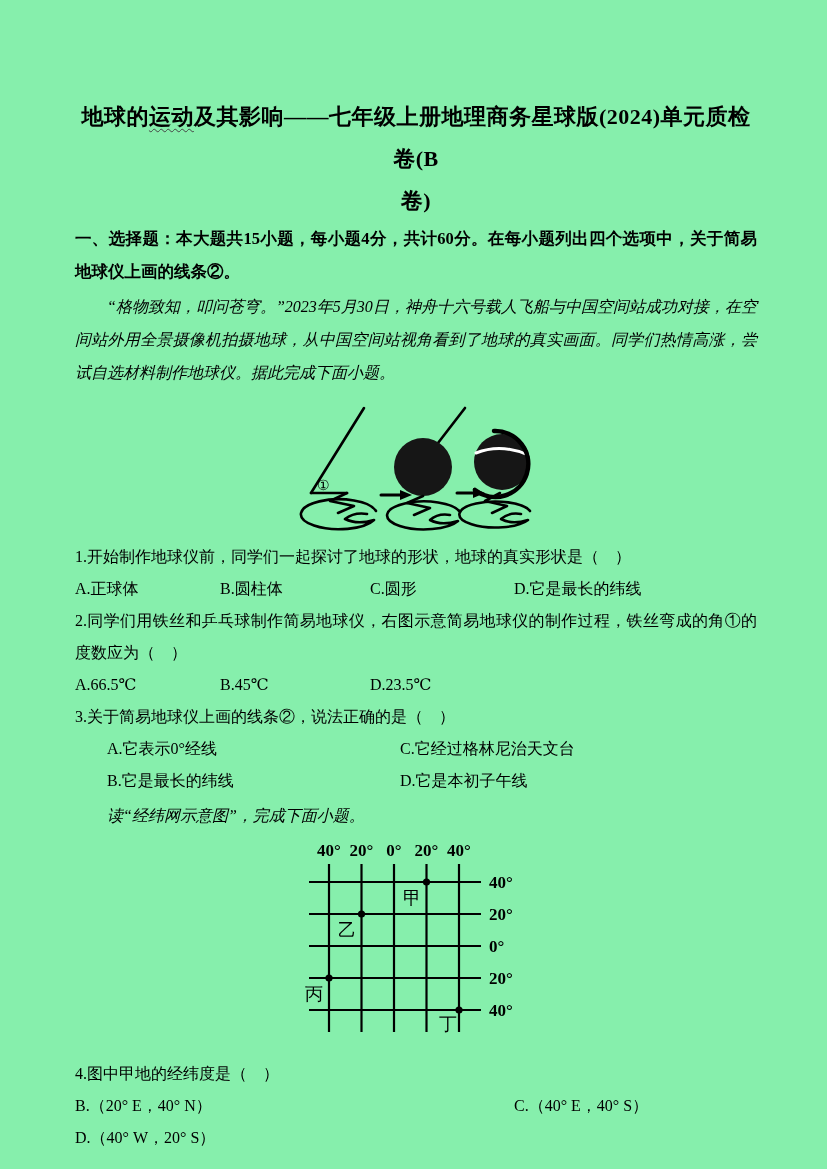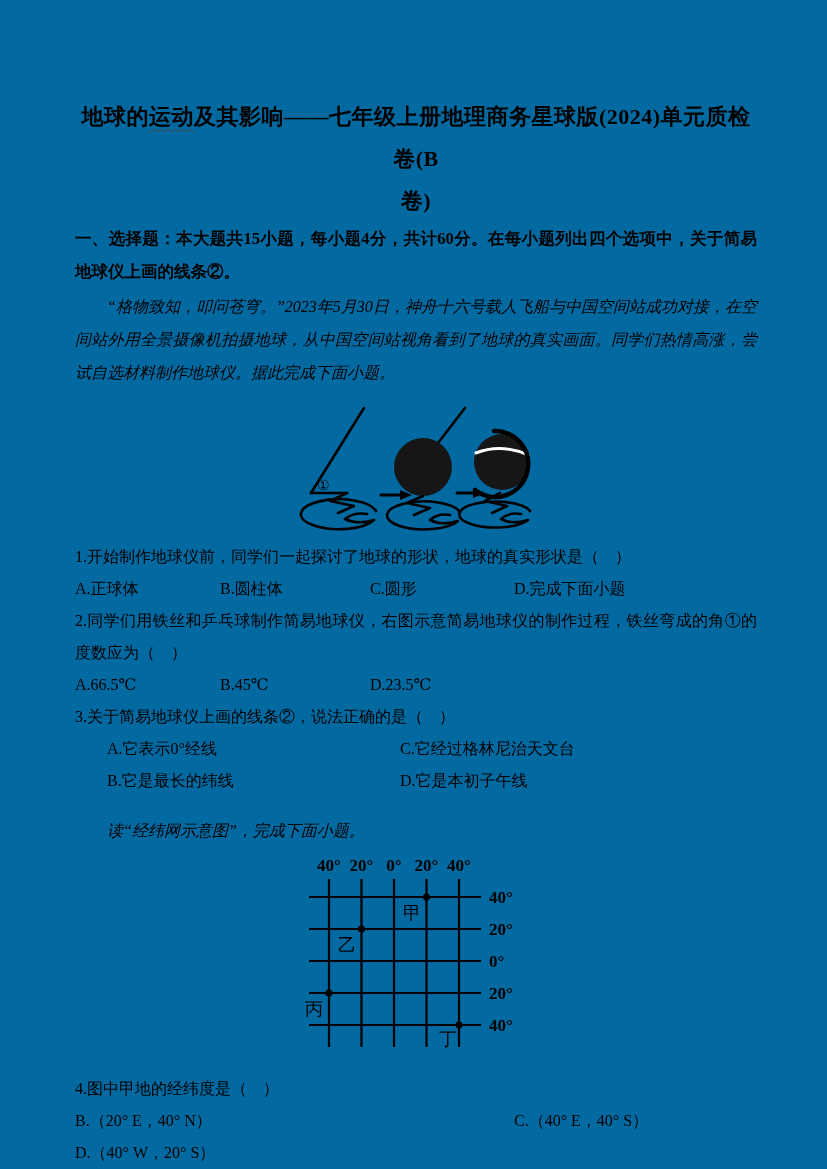--- a/index.html
+++ b/index.html
@@ -1,17 +1,17 @@
 <!DOCTYPE html>
 <html><head>
 <meta charset="utf-8">
 <style>
   html,body { margin:0; padding:0; background:#fff; }
   .page {
-    position:relative; width:827px; height:1169px; background:#0369a1;
+    position:relative; width:827px; height:1169px; background:#86efac;
     font-family:"Liberation Serif","DejaVu Serif",serif; color:#000;
     overflow:hidden;
   }
   .content { position:absolute; left:75px; top:96px; width:682px; }
 
   .title-line {
     font-size:22px; font-weight:700; line-height:42px; text-align:center;
     letter-spacing:.5px;
   }
   .wavy { text-decoration:underline wavy 1px #444; text-underline-offset:4px; }
@@ -83,39 +83,39 @@
         <polygon points="176,83 188,88 176,93" fill="#000"></polygon>
         <text x="20" y="85" font-size="14" fill="#000">①</text>
       </svg>
     </div>
 
     <div class="qa">1.开始制作地球仪前，同学们一起探讨了地球的形状，地球的真实形状是（　）</div>
     <div class="opts4">
       <span>A.正球体</span>
       <span>B.圆柱体</span>
       <span>C.圆形</span>
-      <span>D.完成下面小题</span>
+      <span>D.它是最长的纬线</span>
     </div>
 
     <div class="qa">2.同学们用铁丝和乒乓球制作简易地球仪，右图示意简易地球仪的制作过程，铁丝弯成的角①的度数应为（　）</div>
     <div class="opts4">
       <span>A.66.5℃</span>
       <span>B.45℃</span>
       <span>D.23.5℃</span>
     </div>
 
     <div class="qa">3.关于简易地球仪上画的线条②，说法正确的是（　）</div>
     <div class="opts2-mid">
       <span>A.它表示0°经线</span>
       <span>C.它经过格林尼治天文台</span>
       <span>B.它是最长的纬线</span>
       <span>D.它是本初子午线</span>
     </div>
 
-    <p class="read-note" style="margin:18px 0 0 0;">读“经纬网示意图”，完成下面小题。</p>
+    <p class="read-note" style="margin:3px 0 0 0;">读“经纬网示意图”，完成下面小题。</p>
 
     <div class="fig fig-grid">
       <svg width="230" height="200" viewBox="0 0 230 200">
         <g stroke="#000" stroke-width="2.2">
           <line x1="32" y1="28" x2="32" y2="196"></line>
           <line x1="64.5" y1="28" x2="64.5" y2="196"></line>
           <line x1="97" y1="28" x2="97" y2="196"></line>
           <line x1="129.5" y1="28" x2="129.5" y2="196"></line>
           <line x1="162" y1="28" x2="162" y2="196"></line>
           <line x1="12" y1="46" x2="184" y2="46"></line>

